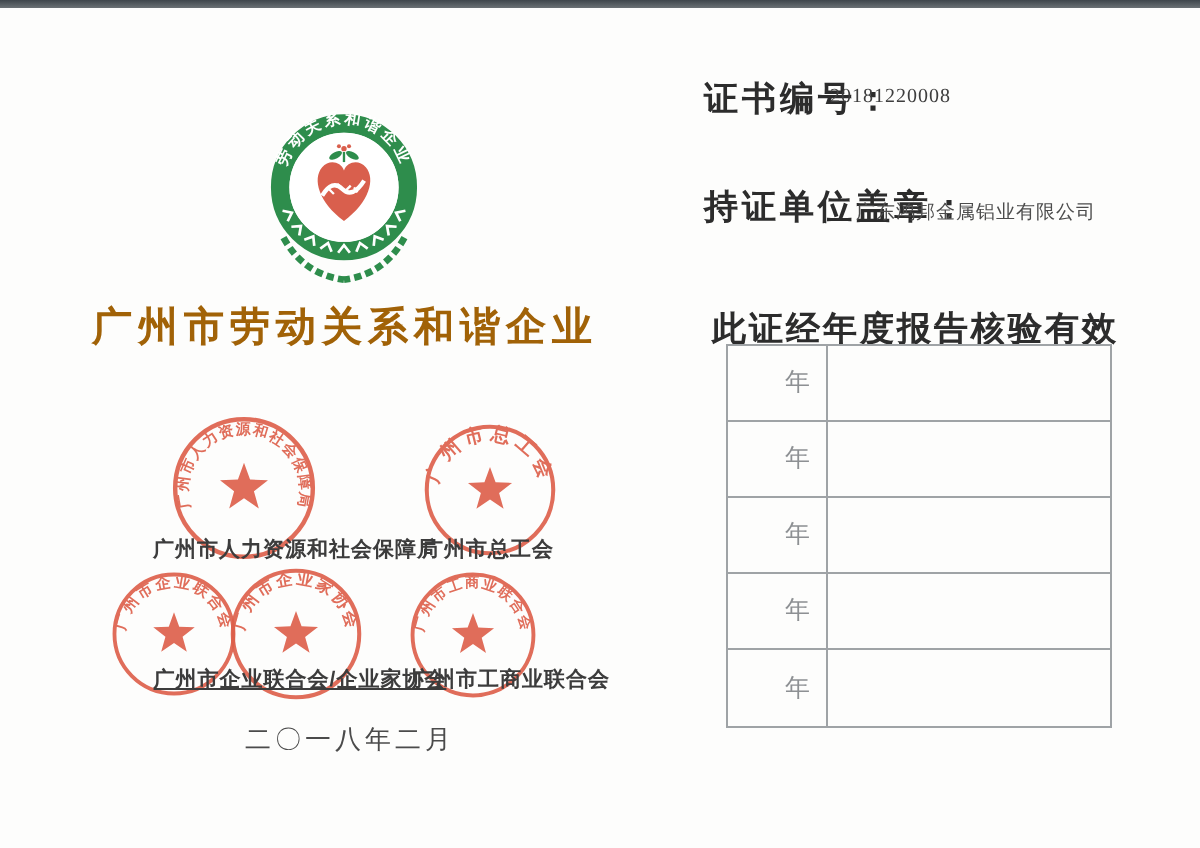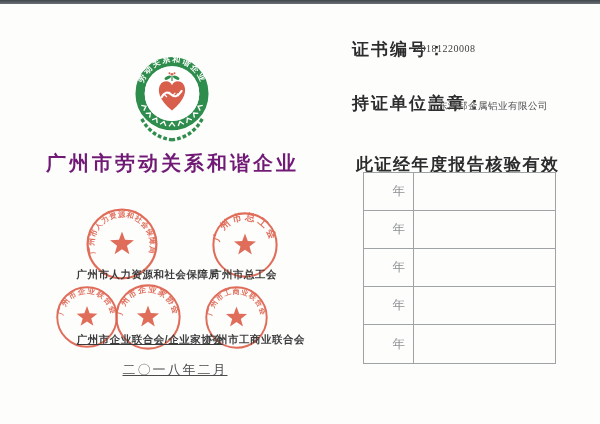--- a/index.html
+++ b/index.html
@@ -3,21 +3,21 @@
 <meta charset="utf-8">
 <style>
   html,body{margin:0;padding:0;background:#e8e8e8;}
   #page{position:relative;width:600px;height:424px;background:#fdfdfc;overflow:hidden;
         font-family:"Liberation Sans","DejaVu Sans",sans-serif;}
   .abs{position:absolute;}
   #scan-edge{left:0;top:0;width:600px;height:4px;
              background:linear-gradient(to bottom,#3f464c,#6b7175);}
   
   #emblem{left:130px;top:55px;width:84px;height:96px;}
-  .title-line{left:35px;width:275px;text-align:center;color:#701a75;
+  .title-line{left:35px;width:275px;text-align:center;color:#a16207;
               font-weight:700;font-size:20px;letter-spacing:3px;}
   #title1{top:150px;}
   #title2{top:187px;letter-spacing:2px;}
   .seal{opacity:.9;}
   .seal svg{display:block;width:100%;height:100%;}
   .seal-text{fill:#dd5e49;font-weight:700;}
   .fs10{font-size:10px;letter-spacing:1px;}
   .fs11{font-size:11px;letter-spacing:1.5px;}
   .fs12{font-size:12px;letter-spacing:2px;}
   .fs14{font-size:14px;letter-spacing:4px;}
@@ -26,21 +26,21 @@
   #seal-3{left:55px;top:285px;width:64px;height:64px;}
   #seal-4{left:114px;top:283px;width:68px;height:68px;}
   #seal-5{left:204px;top:285px;width:65px;height:65px;}
   .seal-label{font-size:10.5px;font-weight:600;color:#3c3c3c;text-align:center;
               letter-spacing:.5px;white-space:nowrap;}
   #seal-label-1{left:58px;top:268px;width:180px;}
   #seal-label-2{left:203px;top:268px;width:82px;}
   #seal-label-3{left:60px;top:333px;width:180px;text-decoration:underline;}
   #seal-label-4{left:206px;top:333px;width:96px;}
   #issue-date{left:110px;top:361px;width:130px;text-align:center;font-size:13px;
-              letter-spacing:2px;color:#4b4b4b;text-decoration:underline;}
+              letter-spacing:2px;color:#4b4b4b;}
   
   .field-label{font-weight:700;color:#2c2c2c;font-size:17px;letter-spacing:2px;}
   #cert-no-label{left:352px;top:38px;}
   #cert-no-value{left:415px;top:43px;font-family:"Liberation Serif","DejaVu Serif",serif;
                  font-size:10px;color:#3e3e3e;letter-spacing:.5px;}
   #holder-label{left:352px;top:92px;}
   #holder-value{left:428px;top:100px;font-size:9.5px;color:#4c4c4c;letter-spacing:.5px;}
   #validity-title{left:356px;top:153px;letter-spacing:1.5px;}
   #verify-table{left:363px;top:172px;width:193px;height:192px;
                 border:1px solid #9fa3a6;box-sizing:border-box;

